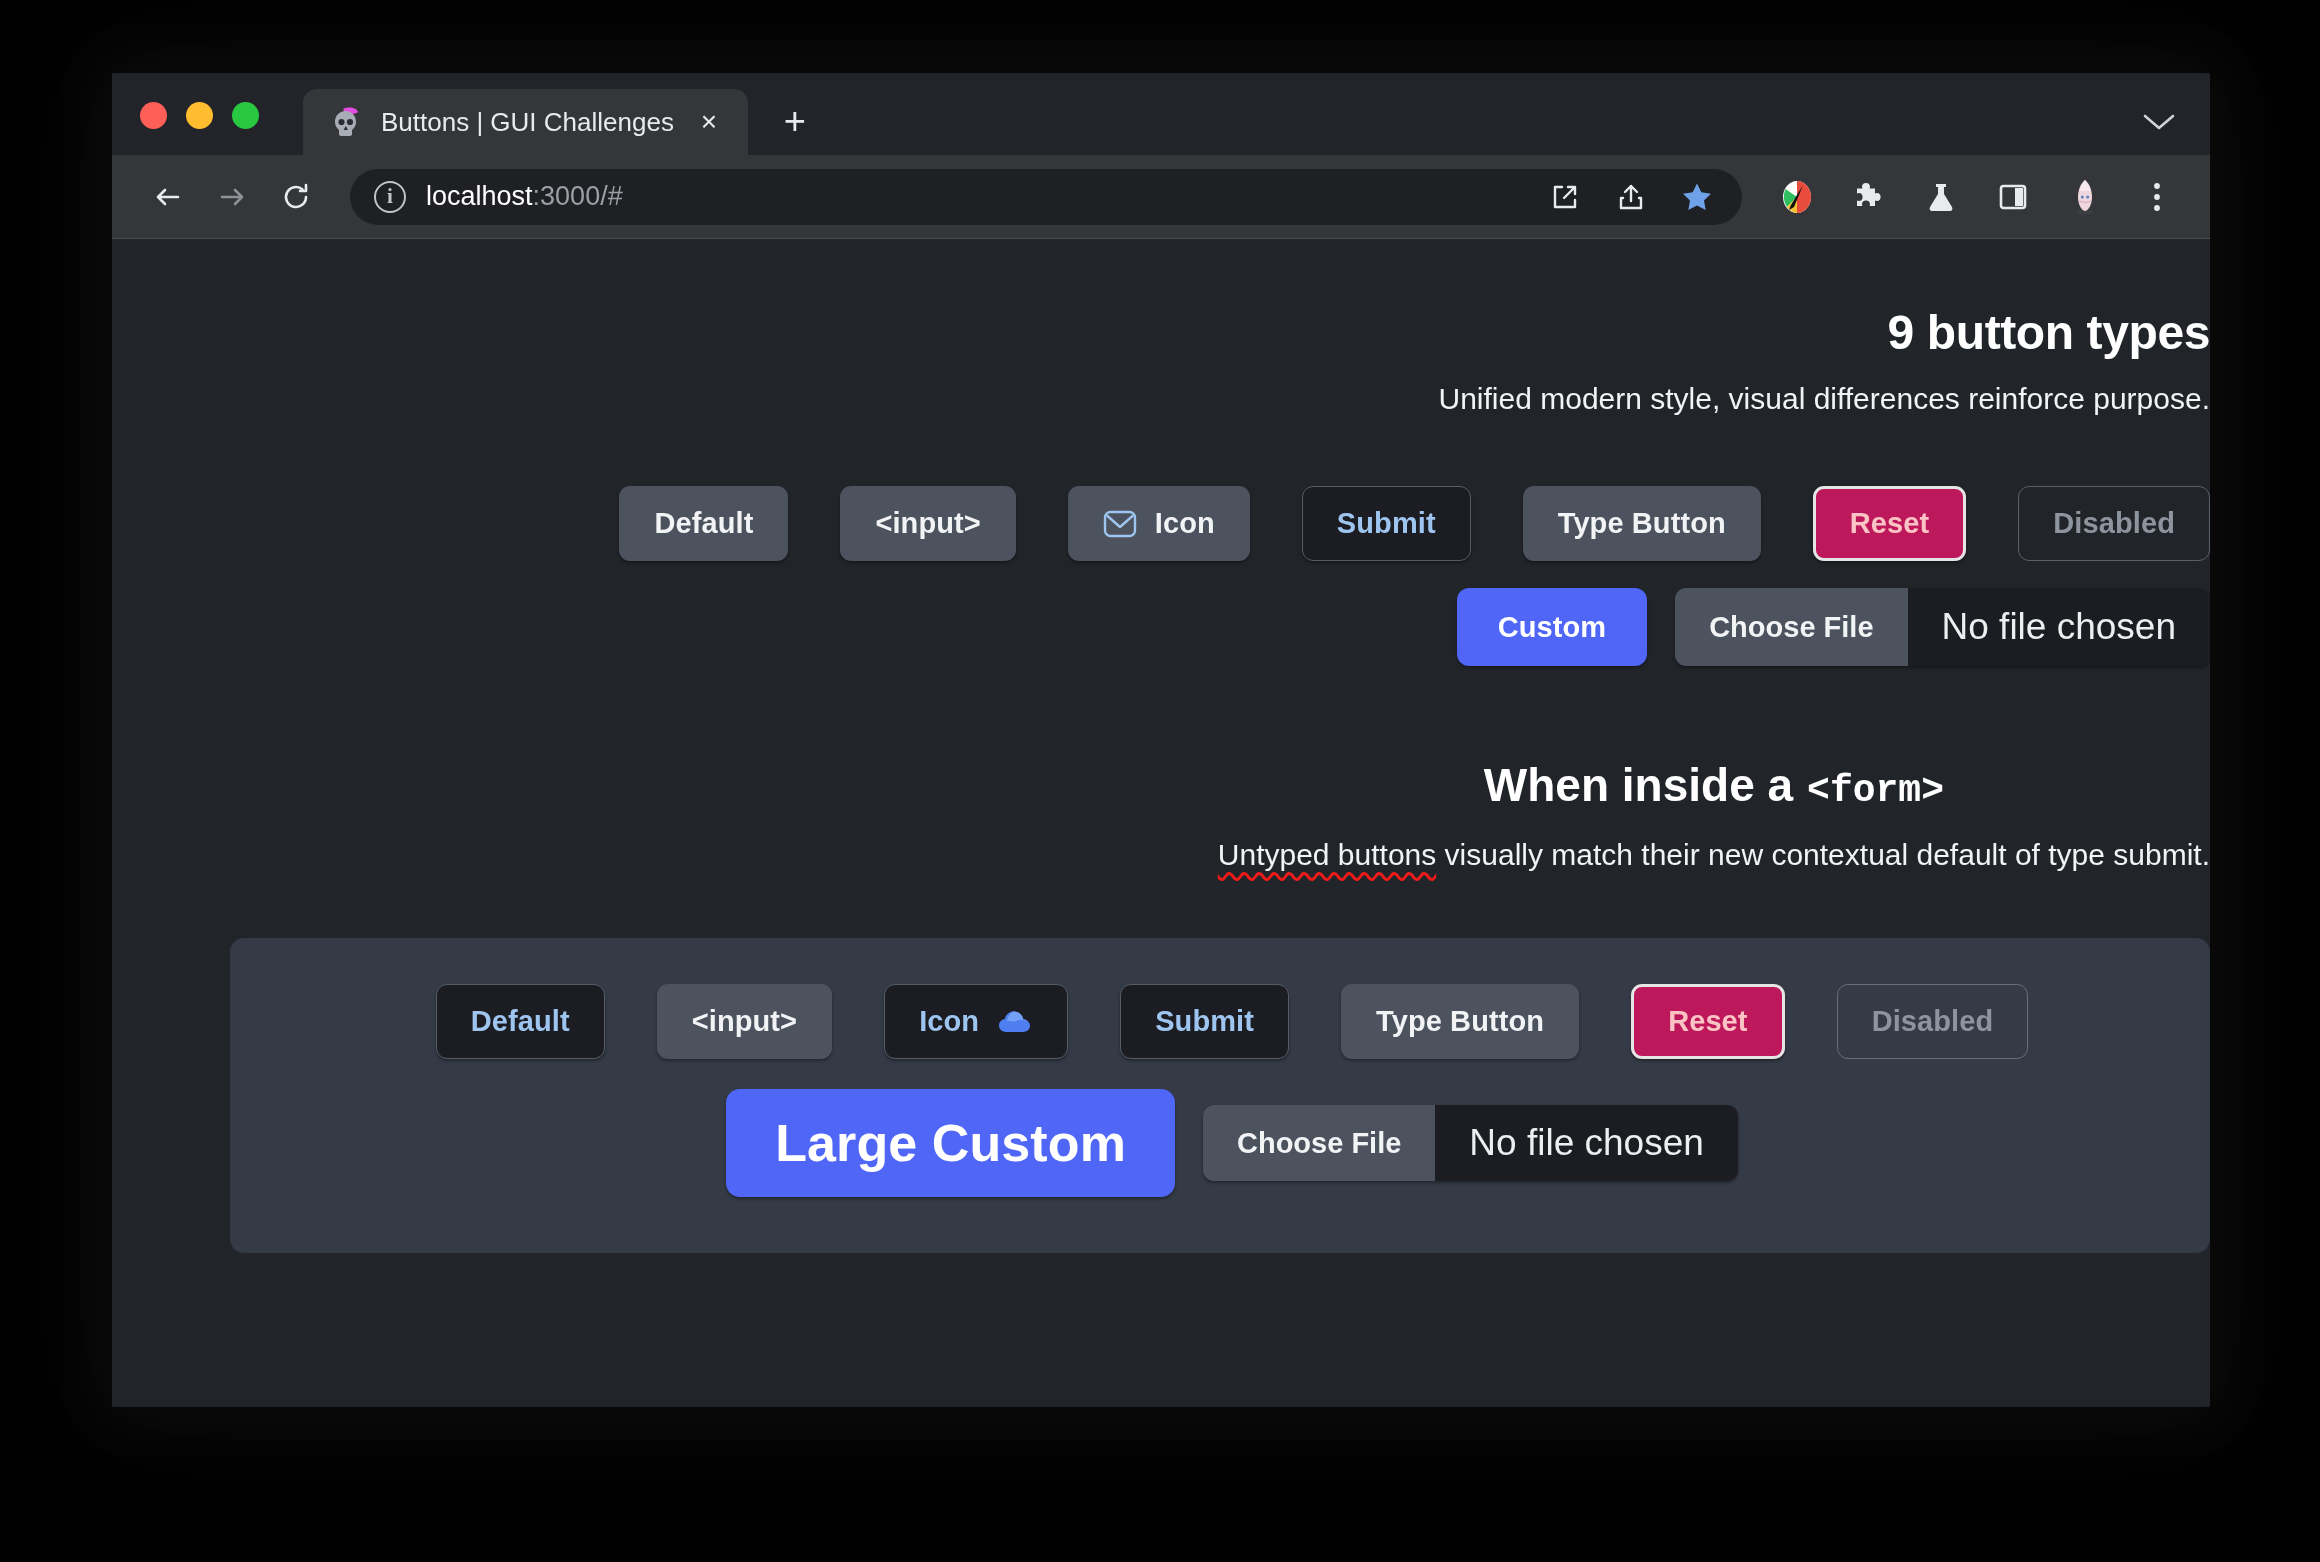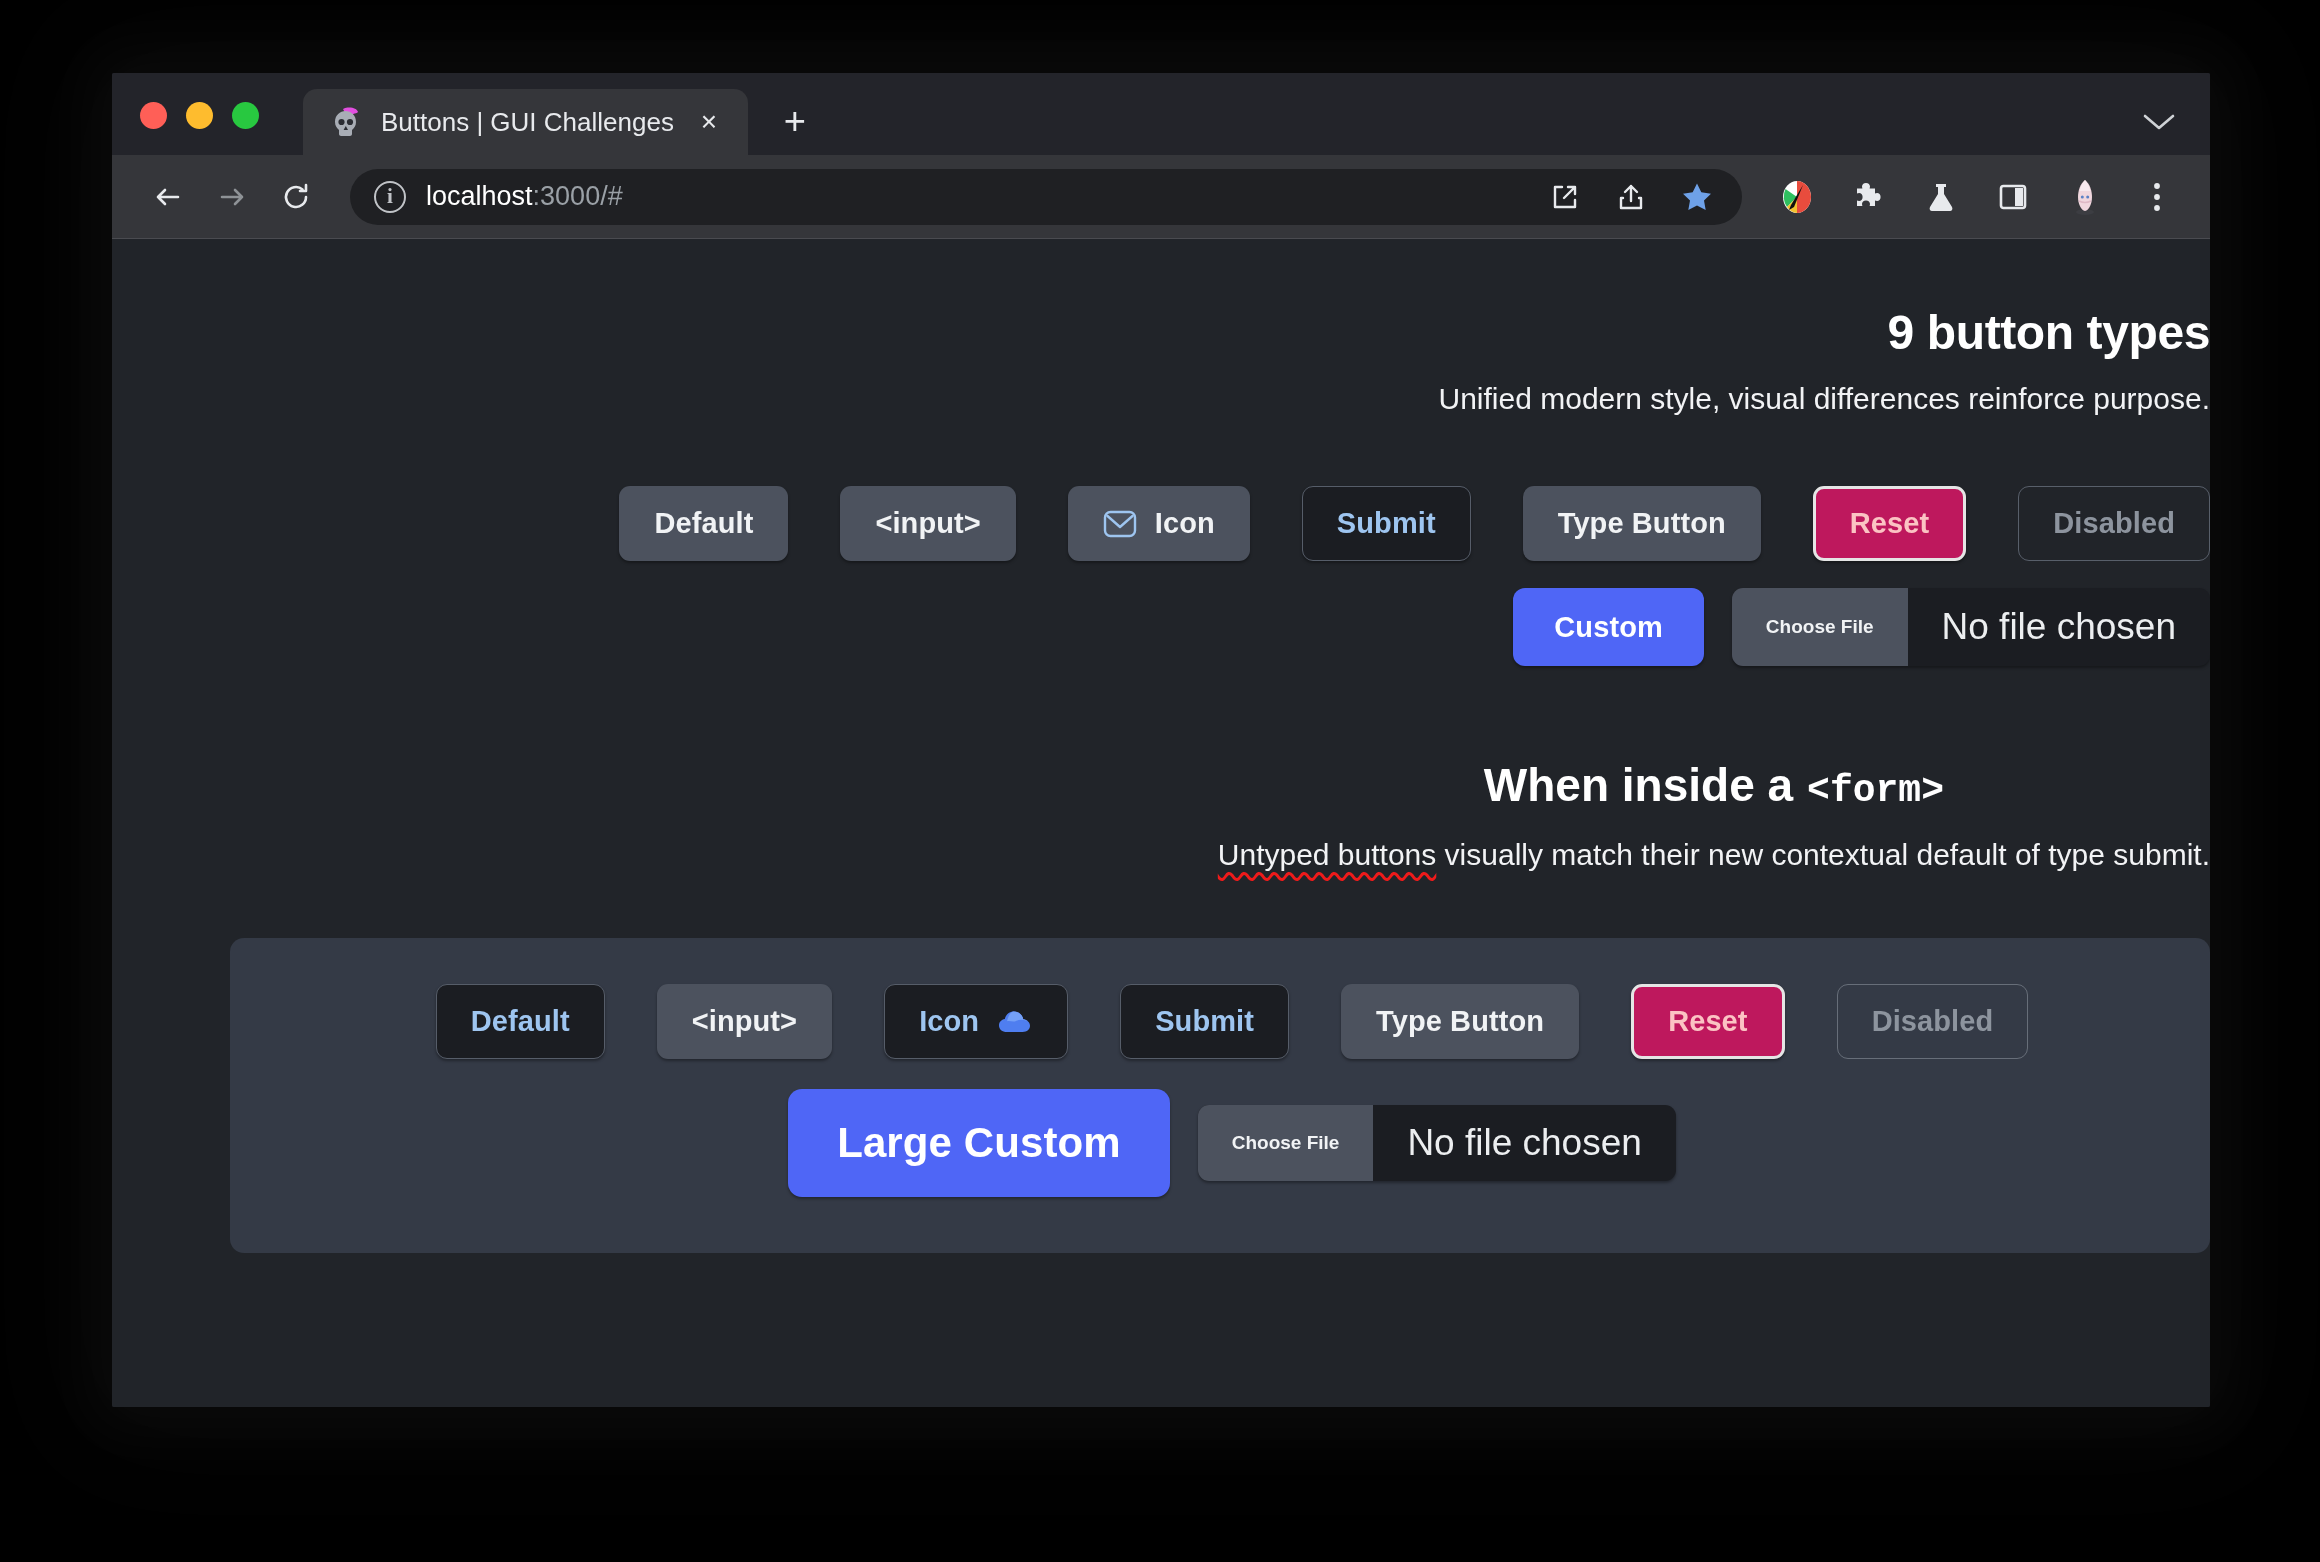--- a/index.html
+++ b/index.html
@@ -237,40 +237,40 @@
   .btn.custom {
     background: #4f66f6;
     color: #ffffff;
     padding: 0 40px;
     height: 78px;
     border-radius: 12px;
   }
   .btn.large-custom {
     background: #4f66f6;
     color: #ffffff;
-    font-size: 42px;
+    font-size: 52px;
     height: 108px;
     padding: 0 48px;
     border-radius: 14px;
   }
 
   
   .file-input {
     display: inline-flex;
     align-items: stretch;
     height: 78px;
     border-radius: 11px;
     overflow: hidden;
     background: #1b1d22;
     box-shadow: 0 2px 3px rgba(0,0,0,0.35);
   }
   .file-btn {
     background: #4c525e;
     color: #f1f3f5;
-    font-size: 19px;
+    font-size: 29px;
     font-weight: bold;
     display: flex; align-items: center; justify-content: center;
     padding: 0 34px;
     cursor: pointer;
   }
   .file-label {
     color: #eceef0;
     font-size: 37px;
     display: flex; align-items: center;
     padding: 0 34px;

